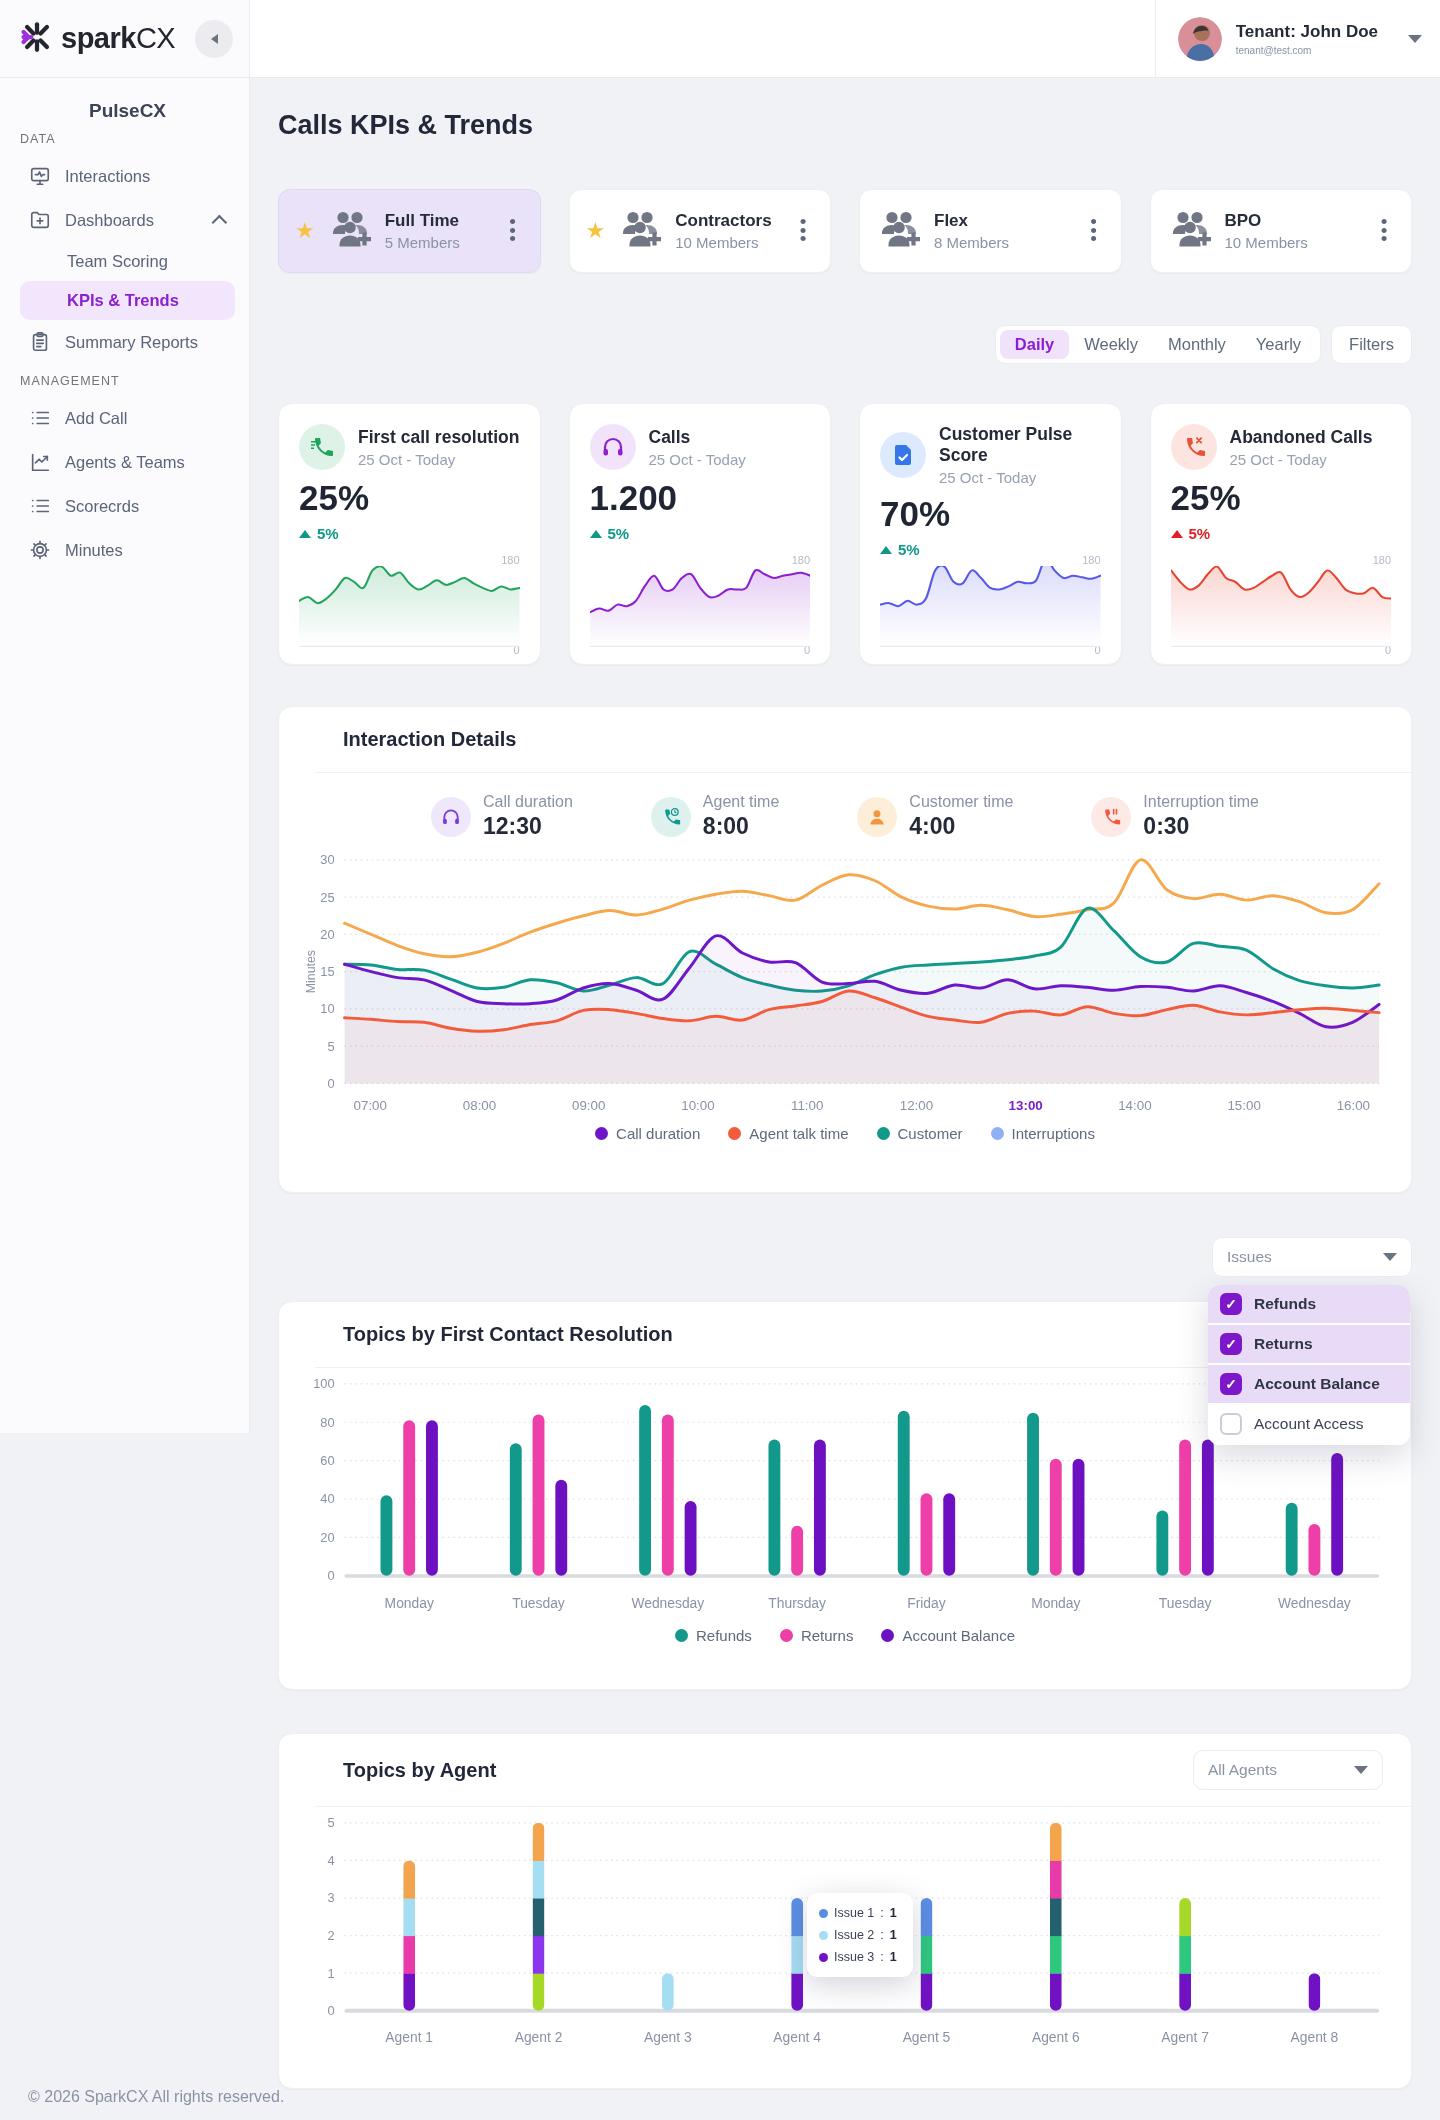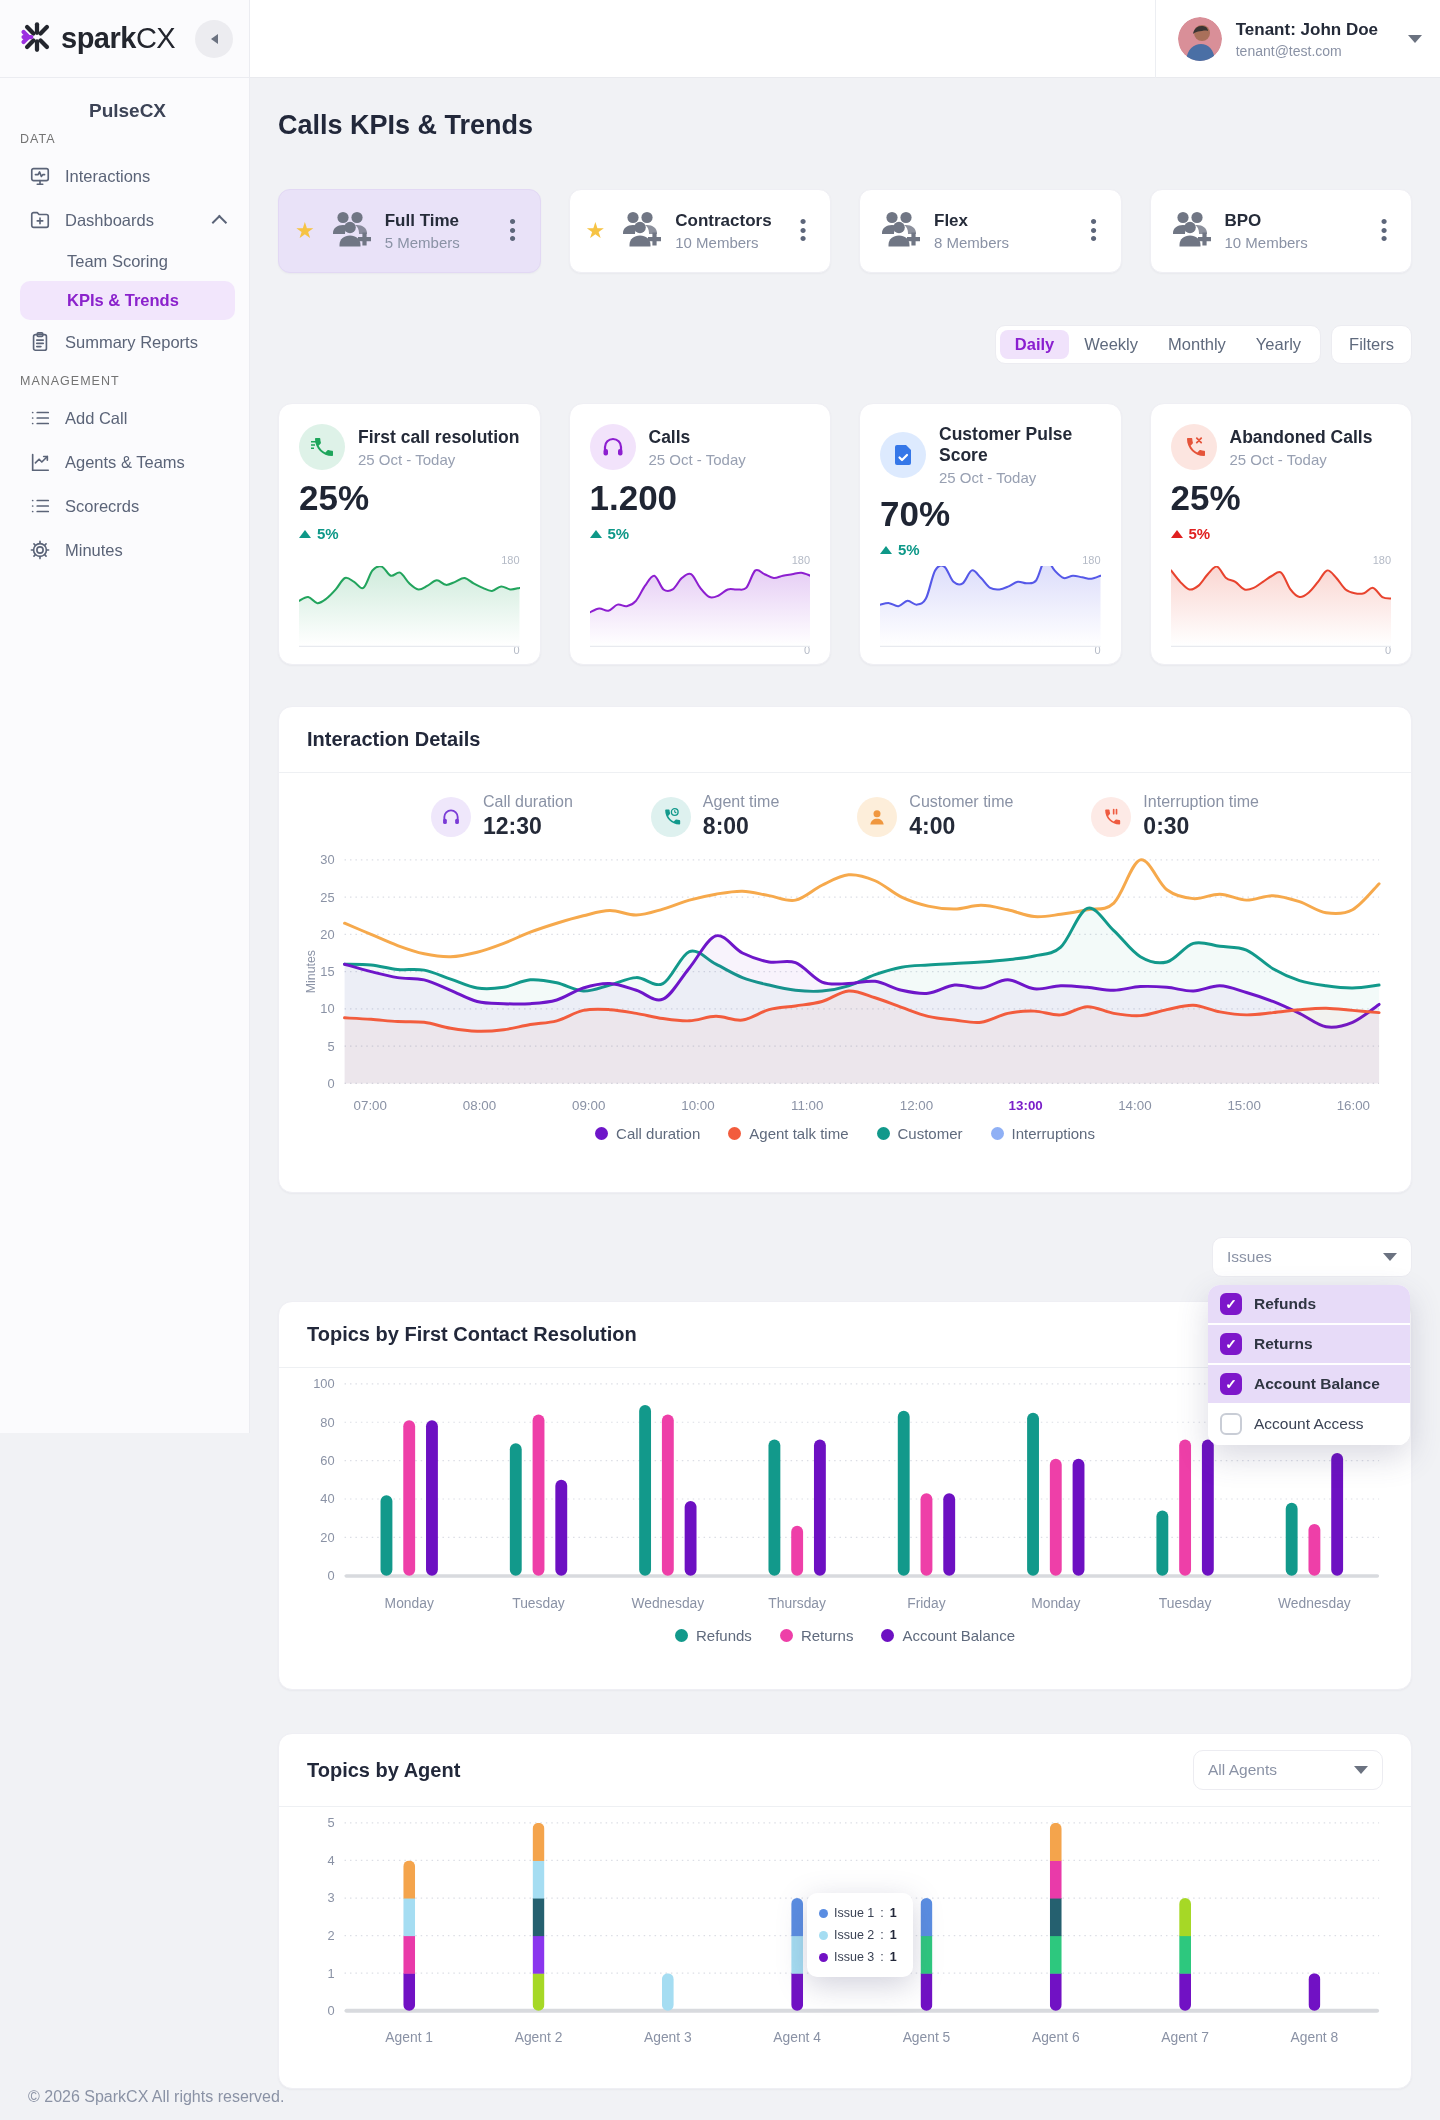--- a/index.html
+++ b/index.html
@@ -23,21 +23,21 @@
   .nav-item .nico { width:24px; height:24px; flex:0 0 24px; display:flex; align-items:center; justify-content:center; }
   .nav-item .spacer { flex:1; }
   .nav-sub { padding:10px 8px 10px 47px; color:#5b6478; font-size:16.5px; border-radius:10px; cursor:pointer; }
   .nav-sub.active { background:#f2e6fc; color:#8b22cc; font-weight:700; }
   .chev-up { width:11px; height:11px; border-left:2px solid #5b6478; border-top:2px solid #5b6478; transform:rotate(45deg) translateY(3px); }
 
   
   .header { position:absolute; left:250px; top:0; width:1190px; height:78px; background:#ffffff; border-bottom:1px solid #e9eaee; }
   .tenant { position:absolute; right:18px; top:0; height:78px; display:flex; align-items:center; gap:14px; padding-left:22px; border-left:1px solid #eceef2; }
   .tenant-name { font-size:17px; font-weight:700; color:#242a38; }
-  .tenant-email { font-size:14px; color:#8a92a5; margin-top:3px; }
+  .tenant-email { font-size:10px; color:#8a92a5; margin-top:3px; }
   .caret-down { width:0; height:0; border-left:7px solid transparent; border-right:7px solid transparent; border-top:8px solid #6b7280; margin-left:16px; }
   .avatar { width:44px; height:44px; border-radius:50%; overflow:hidden; flex:0 0 44px; }
 
   
   .main { position:absolute; left:278px; top:78px; width:1134px; height:2030px; }
   .page-title { position:absolute; top:32px; left:0; font-size:27px; font-weight:700; color:#22283a; }
 
   .team-row { position:absolute; top:111px; left:0; width:100%; display:grid; grid-template-columns:repeat(4,1fr); gap:28px; }
   .team-card { height:84px; background:#fff; border:1px solid #efeff4; border-radius:12px; display:flex; align-items:center; padding:0 16px; gap:12px; box-shadow:0 1px 2px rgba(20,24,40,.04); cursor:pointer; }
   .team-card.selected { background:#e9e2f8; border-color:#e2d8f4; }
@@ -61,21 +61,21 @@
   .kpi-range { font-size:15px; color:#98a0b2; margin-top:3px; }
   .kpi-value { font-size:35px; font-weight:700; color:#1f2533; margin-top:8px; }
   .kpi-trend { display:flex; align-items:center; gap:6px; margin-top:7px; font-size:15px; font-weight:700; }
   .tri-up { width:0; height:0; border-left:6px solid transparent; border-right:6px solid transparent; border-bottom:8px solid currentColor; }
   .spark { position:absolute; left:20px; right:20px; bottom:10px; height:96px; }
   .spark .axis-max { position:absolute; right:0; top:-4px; font-size:11px; color:#b4bac6; }
   .spark .axis-min { position:absolute; right:0; bottom:-2px; font-size:11px; color:#b4bac6; }
   .spark svg { position:absolute; left:0; top:8px; width:100%; height:84px; }
 
   .panel { position:absolute; left:0; width:100%; background:#fff; border:1px solid #efeff4; border-radius:14px; box-shadow:0 1px 2px rgba(20,24,40,.04); }
-  .panel-head { padding:21px 28px; display:flex; align-items:center; justify-content:space-between; border-bottom:1px solid #eef0f3; }
+  .panel-head { padding:21px 28px; display:flex; align-items:center; justify-content:space-between; border-bottom:1px solid #eef0f3;margin-left:36px; }
   .panel-title { font-size:20px; font-weight:700; color:#22283a; }
 
   .stats-row { display:flex; justify-content:center; gap:78px; padding:20px 0 6px 0; }
   .stat { display:flex; align-items:center; gap:12px; }
   .stat-ico { width:40px; height:40px; border-radius:50%; display:flex; align-items:center; justify-content:center; flex:0 0 40px; }
   .stat-label { font-size:16px; color:#8a92a5; }
   .stat-value { font-size:23px; font-weight:700; color:#242a38; margin-top:2px; }
 
   .legend-row { display:flex; justify-content:center; gap:28px; padding:6px 0 14px 0; }
   .legend-item { display:flex; align-items:center; gap:8px; font-size:15px; color:#5f6a7d; cursor:pointer; }

